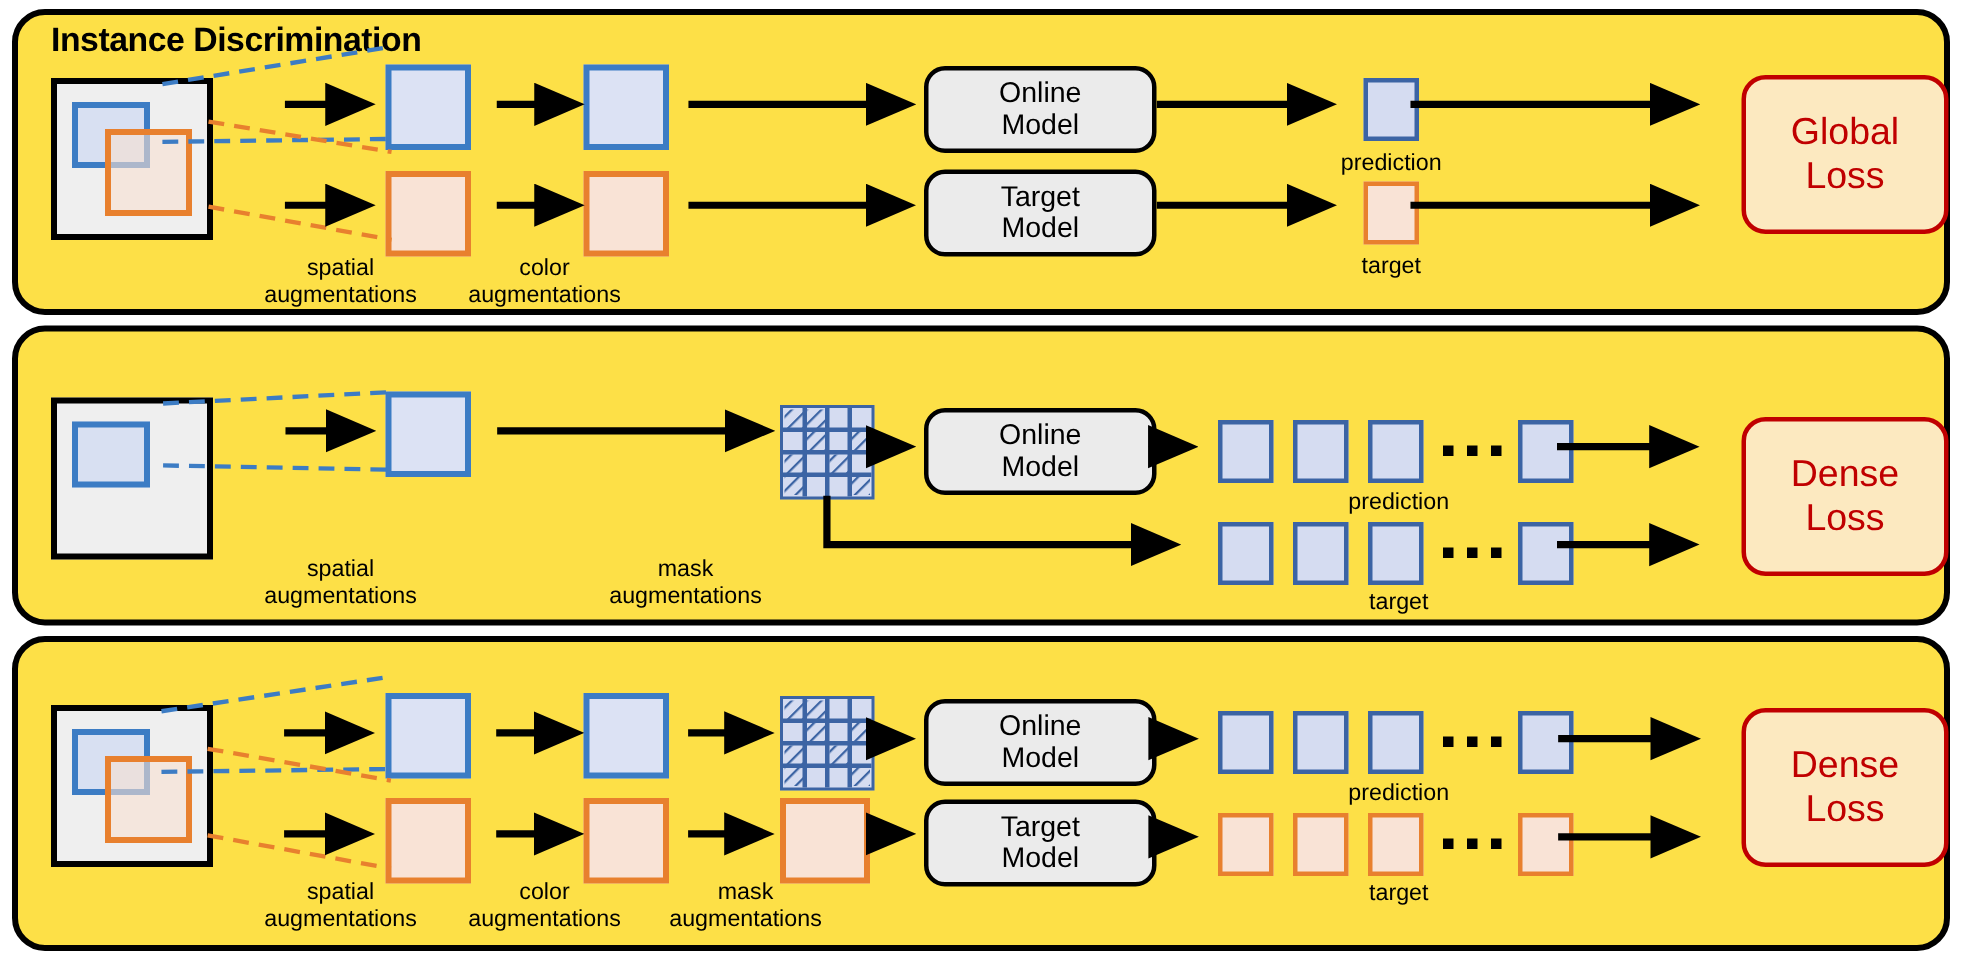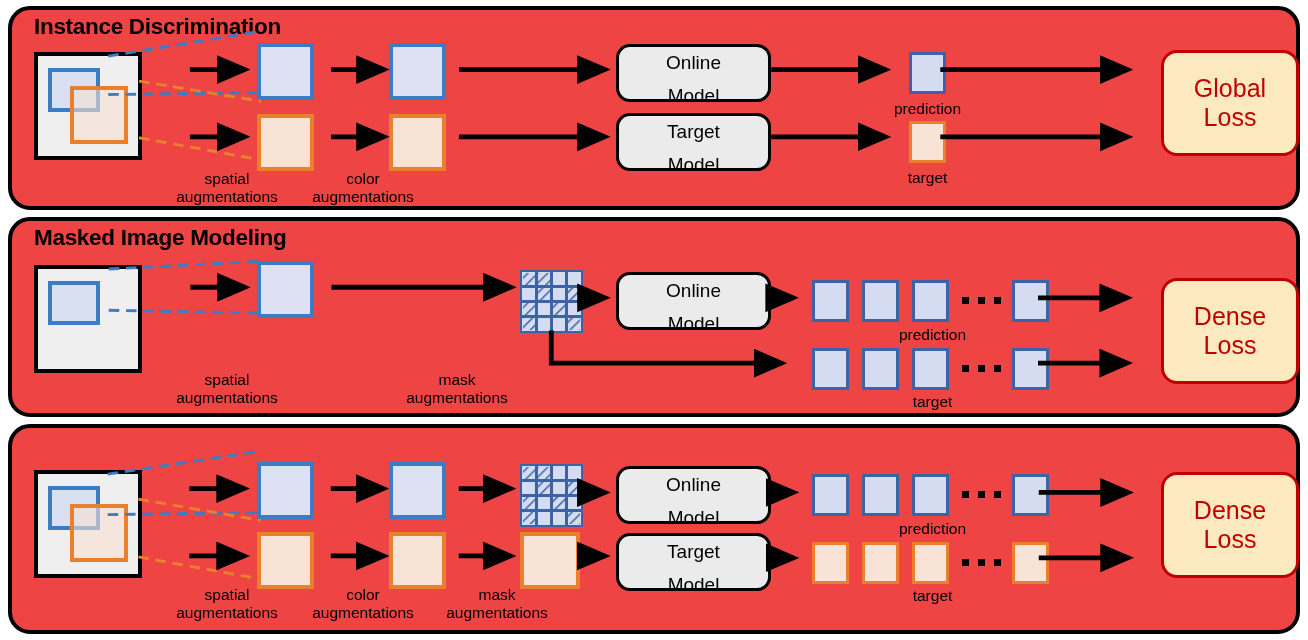--- a/index.html
+++ b/index.html
@@ -2,21 +2,21 @@
 <html><head>
 <meta charset="utf-8">
 <style>
   html,body{margin:0;padding:0;background:#ffffff;}
   body{width:1308px;height:640px;font-family:"Liberation Sans",sans-serif;}
   #root{position:relative;width:1308px;height:640px;overflow:hidden;background:#fff;}
 
   .panel{
     position:absolute;
     left:8px; width:1292px;
-    background:#ef4444;
+    background:#fde047;
     border:4px solid #000;
     border-radius:22px;
     box-sizing:border-box;
   }
   #panel0{top:6px;height:204px;}
   #panel1{top:217px;height:200px;}
   #panel2{top:424px;height:210px;}
 
   .ptitle{
     position:absolute;left:22px;top:4px;
@@ -43,21 +43,21 @@
   .tok{box-sizing:border-box;}
   .t-blue{border:3px solid #3C64A4;background:#D5DCF1;}
   .t-orange{border:3px solid #E8802E;background:#F9E3D6;}
 
   
   .model{
     background:#EBEBEB;border:3.5px solid #000;border-radius:14px;
     display:flex;flex-direction:column;align-items:center;justify-content:center;
     font-size:19px;color:#000;line-height:1.12;
   }
-  .model span{display:block;text-align:right;margin-top:12px;}
+  .model span{display:block;text-align:right;}
 
   
   .loss{
     background:#FCE9C0;border:3.5px solid #C00000;border-radius:16px;
     display:flex;flex-direction:column;align-items:center;justify-content:center;
     color:#C00000;font-size:25px;line-height:1.15;
   }
   .loss span{display:block;text-align:center;}
 
   
@@ -146,21 +146,20 @@
 
       <line x1="768" y1="62" x2="886" y2="62" stroke="#000" stroke-width="5" marker-end="url(#ah1)"></line>
       <line x1="768" y1="132" x2="886" y2="132" stroke="#000" stroke-width="5" marker-end="url(#ah1)"></line>
 
       <line x1="944" y1="62" x2="1138" y2="62" stroke="#000" stroke-width="5" marker-end="url(#ah1)"></line>
       <line x1="944" y1="132" x2="1138" y2="132" stroke="#000" stroke-width="5" marker-end="url(#ah1)"></line>
     </svg>
   </div>
 
   <div class="panel" id="panel1">
-    <div class="ptitle">Masked Image Modeling</div>
 
     <div class="abs thumb" style="left:22px;top:44px;width:108px;height:108px;">
       <div class="cropbox crop-blue" style="left:10px;top:12px;width:52px;height:44px;"></div>
     </div>
 
     <div class="abs view v-blue" style="left:245px;top:40px;width:57px;height:57px;"></div>
 
     <div class="abs" style="left:508px;top:49px;width:63px;height:63px;">
       <svg viewBox="0 0 63 63" width="63" height="63" style="display:block">
         <defs>

